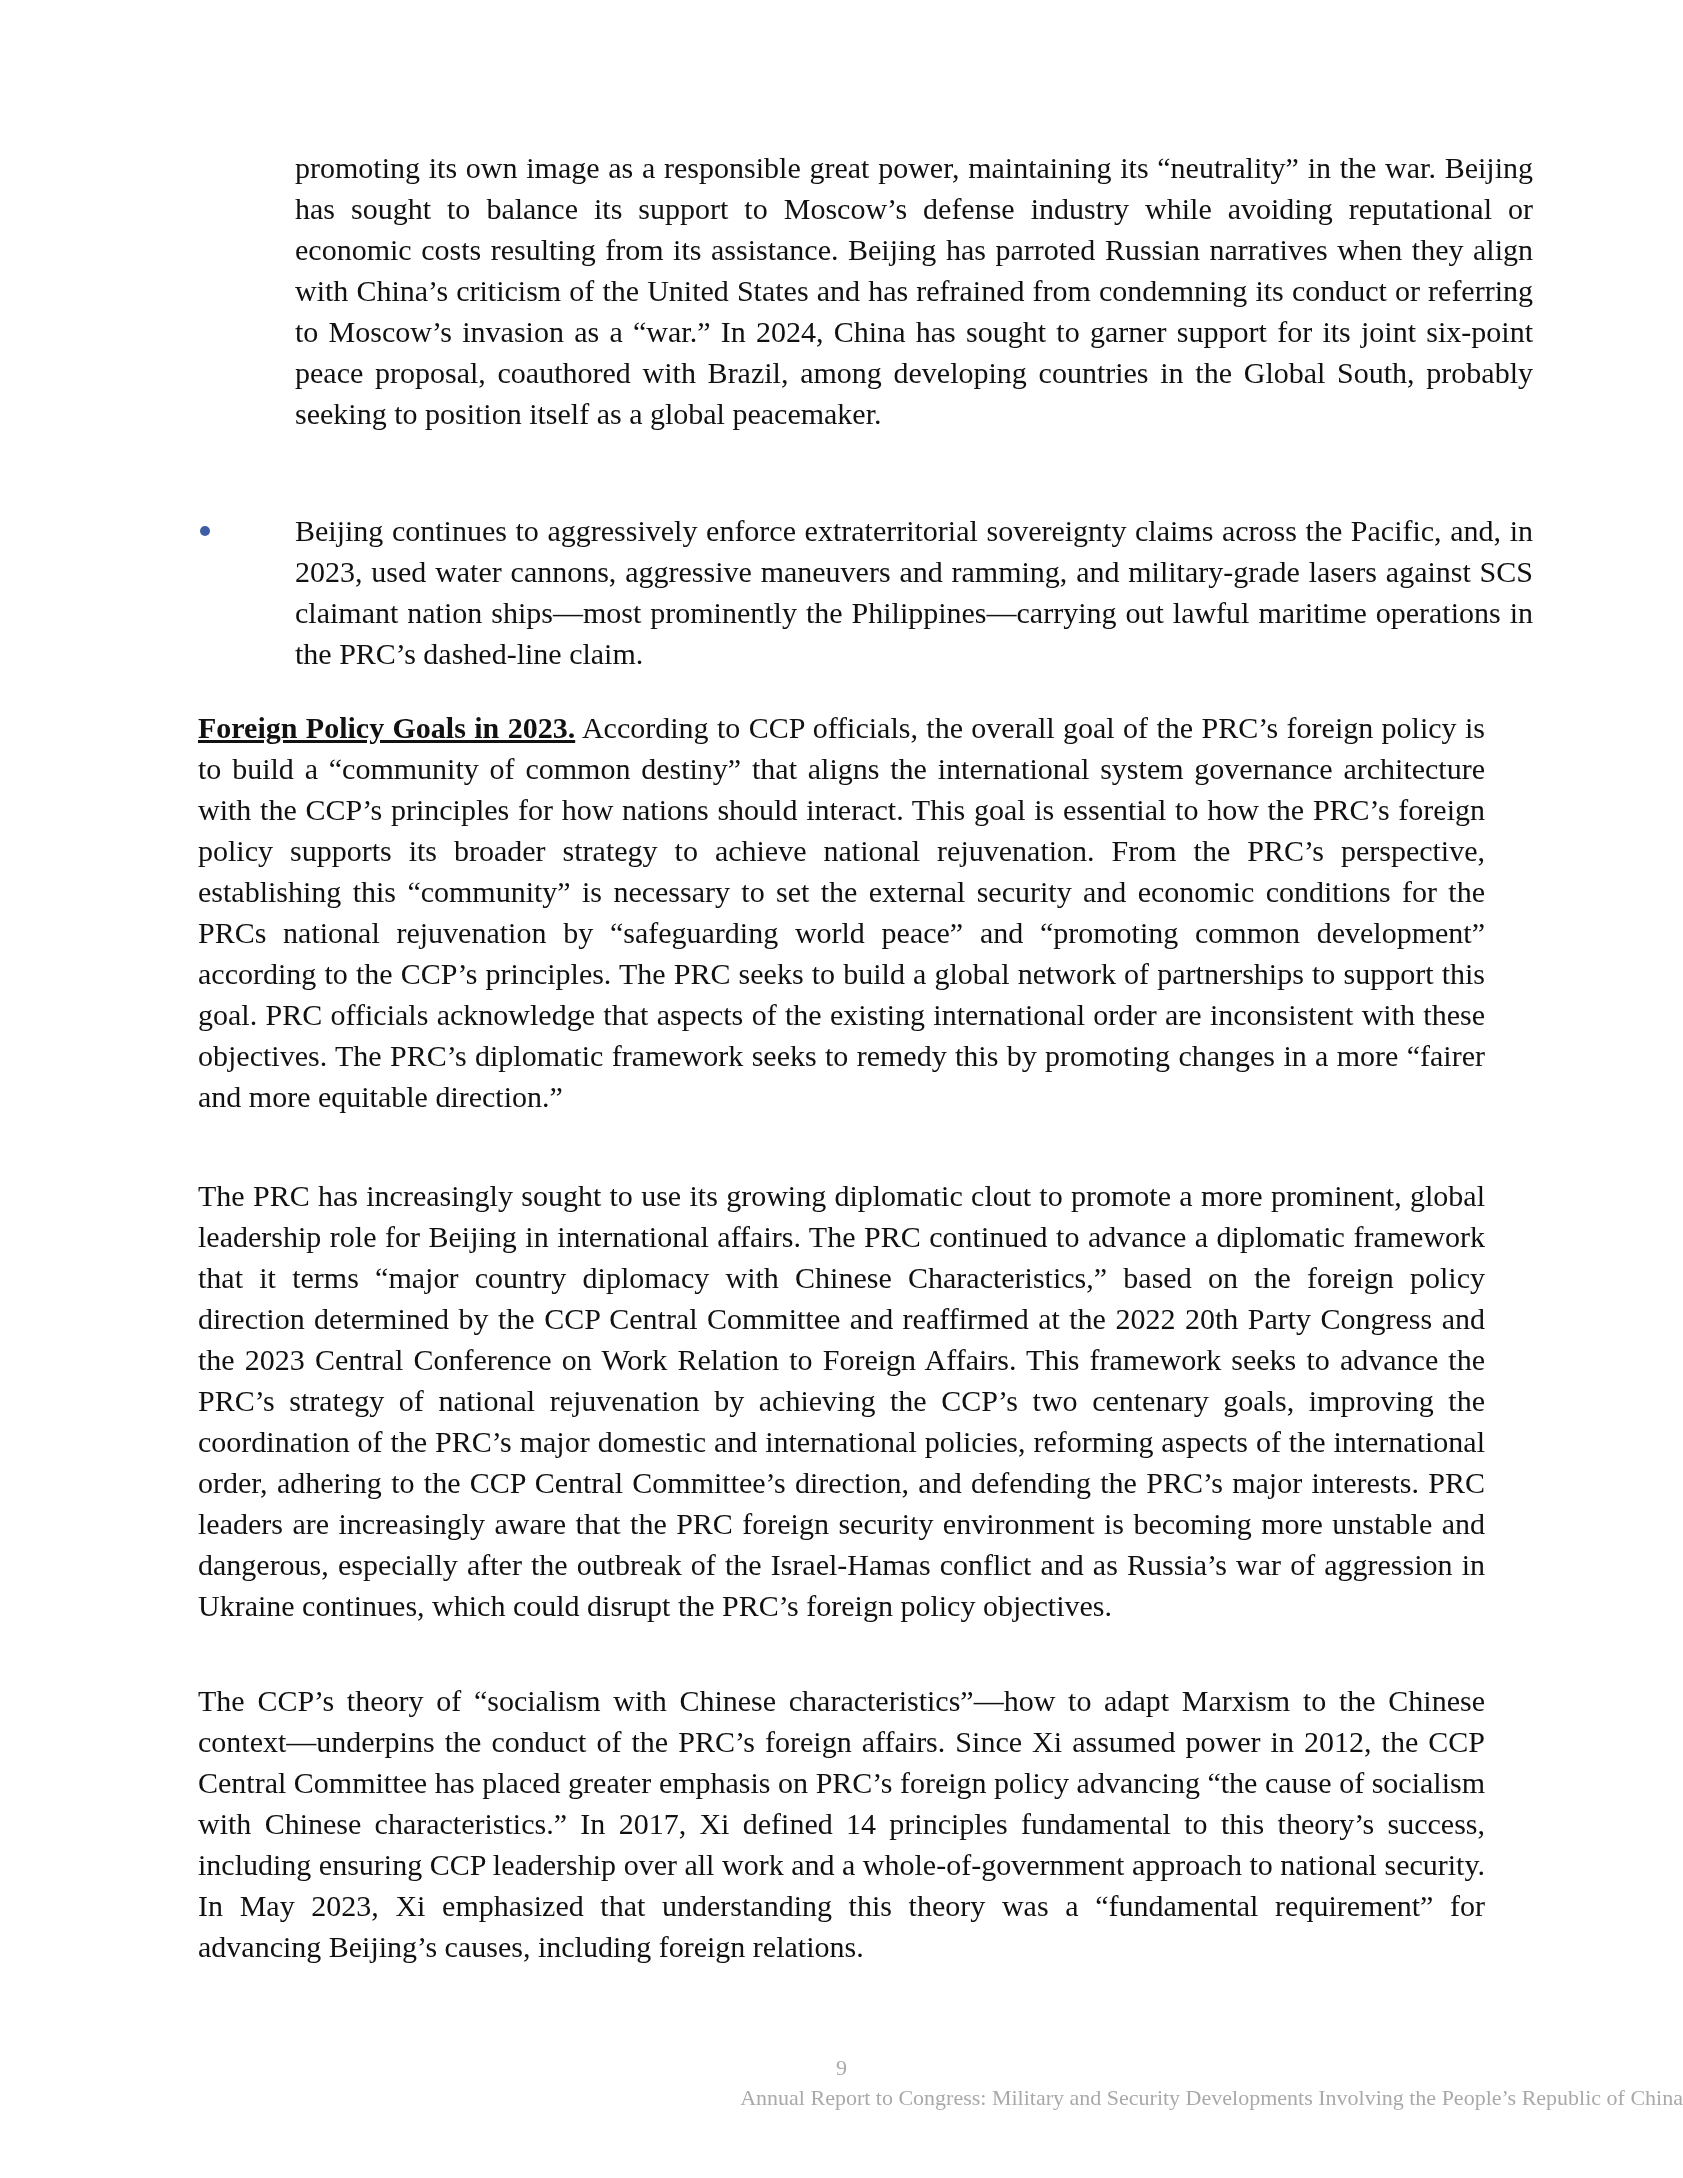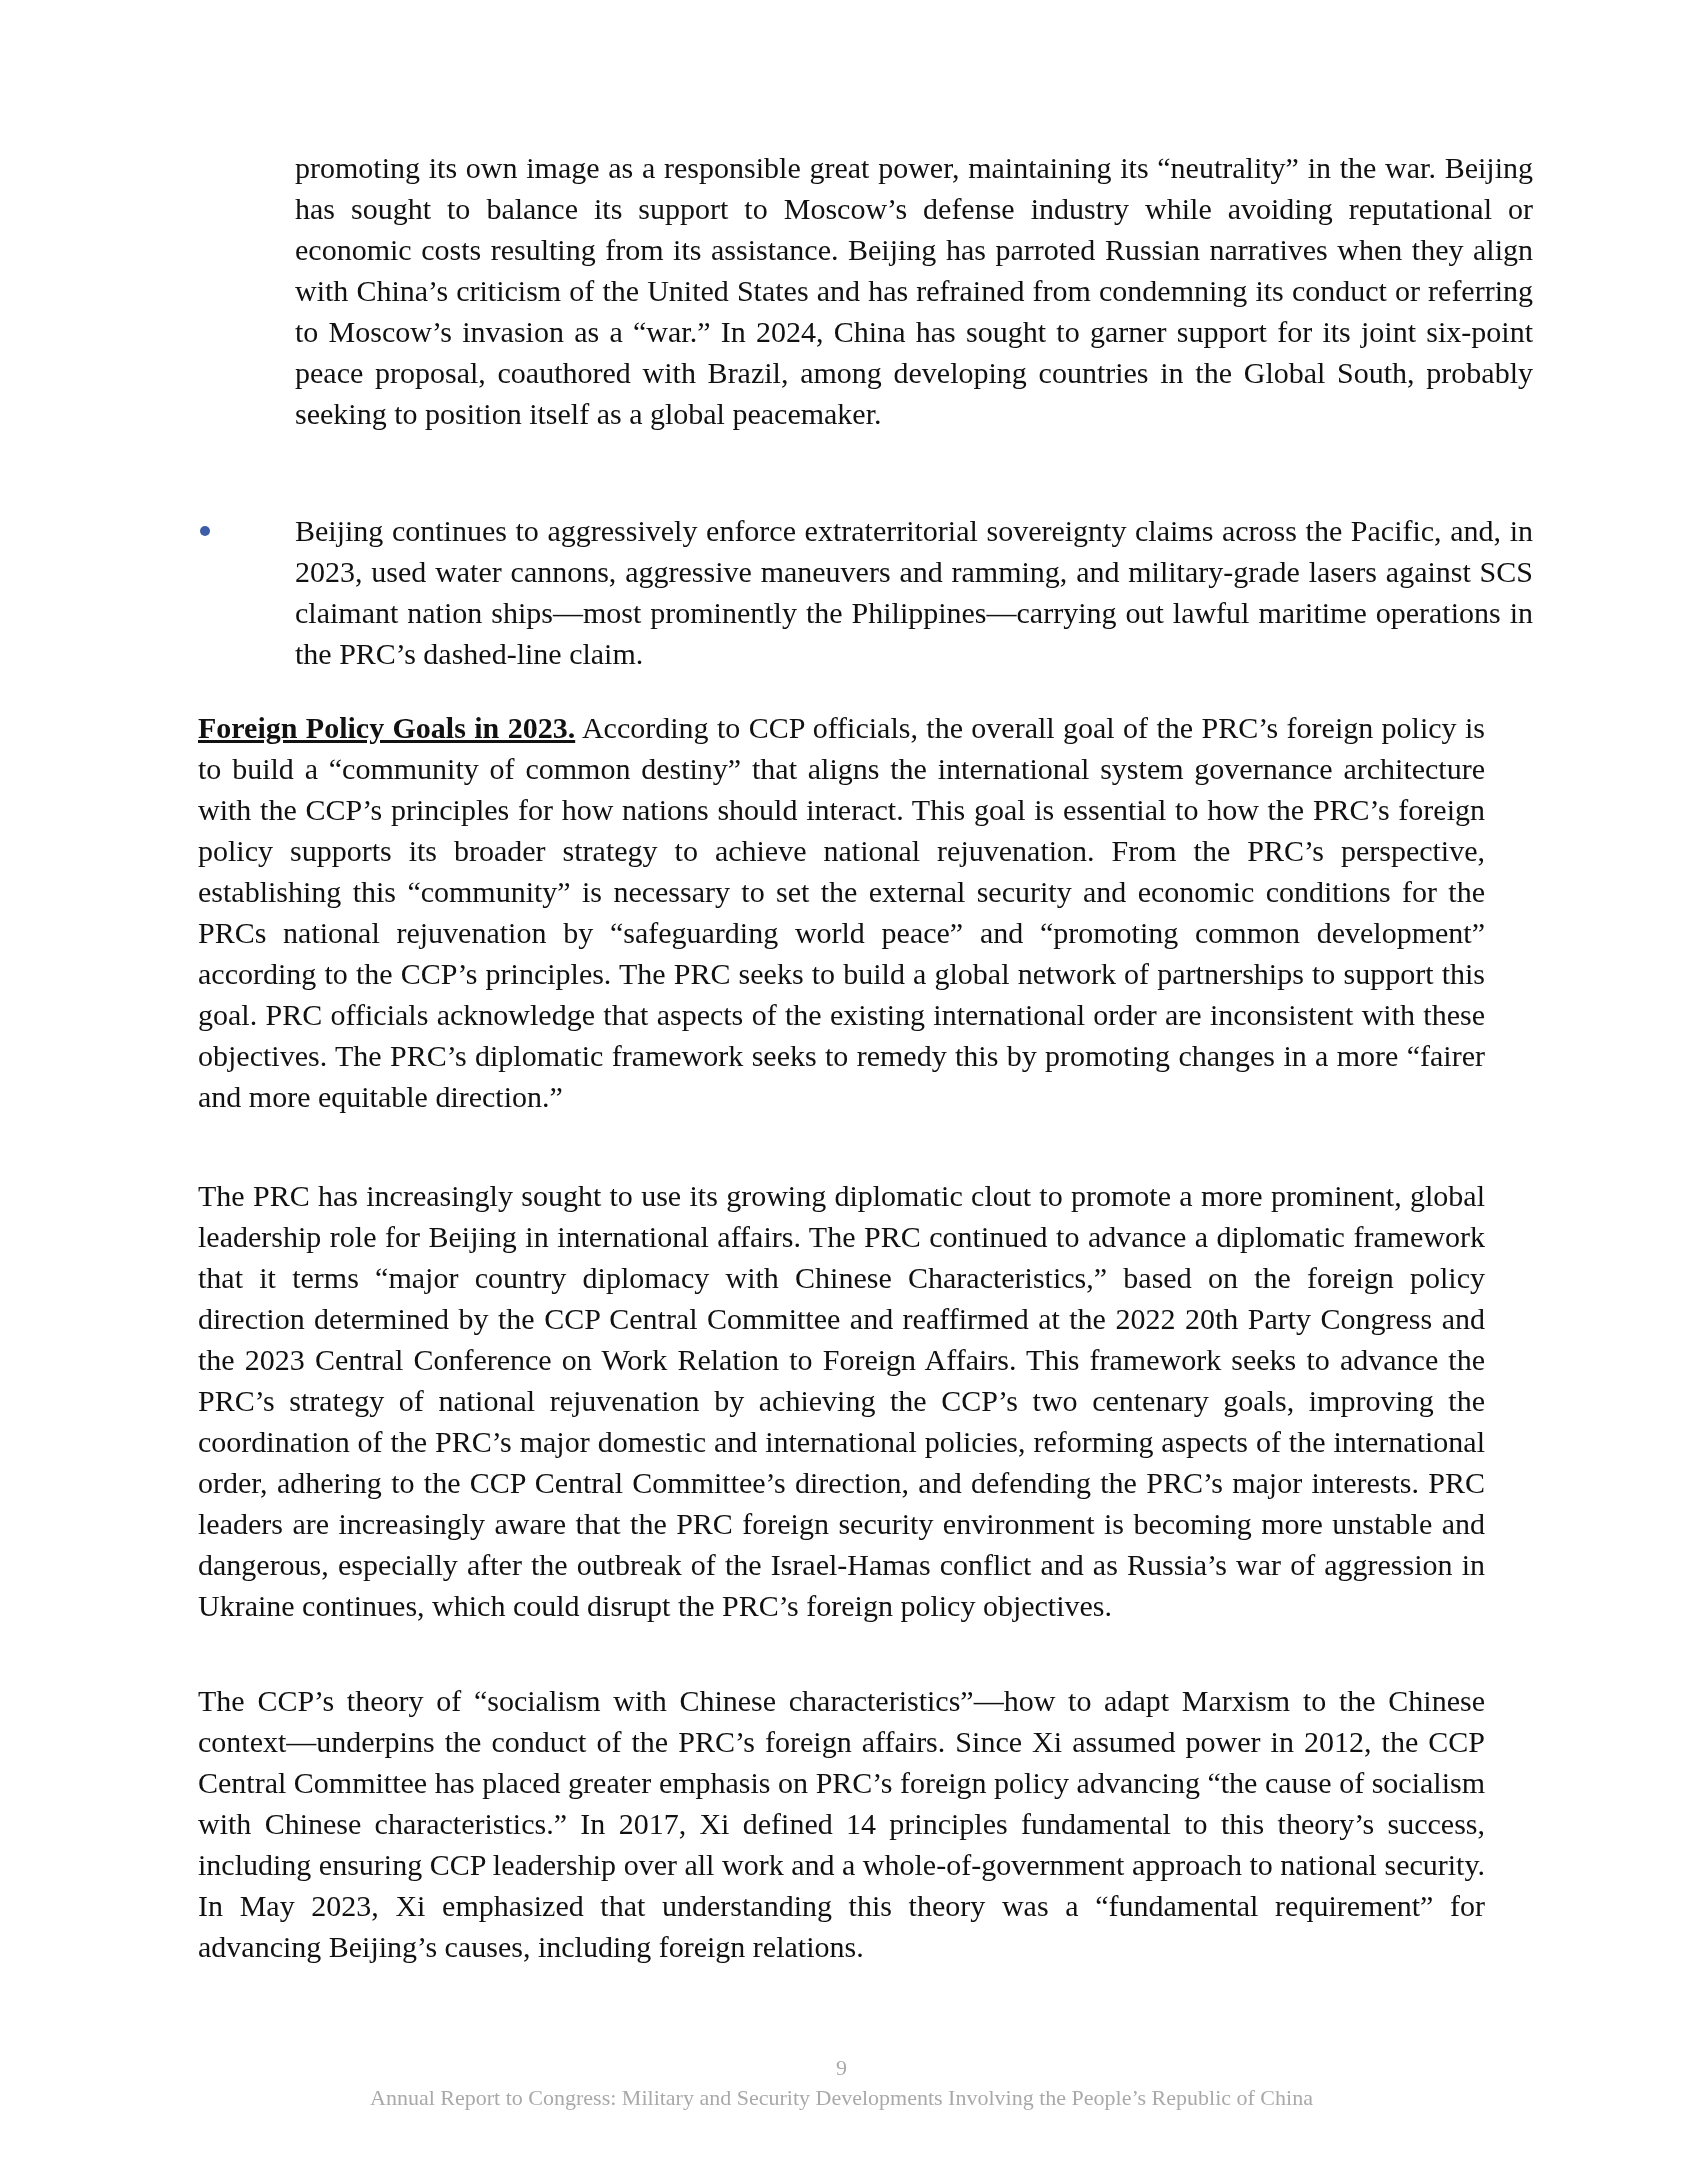--- a/index.html
+++ b/index.html
@@ -5,21 +5,21 @@
   html, body { margin:0; padding:0; background:#ffffff; }
   body { width:1683px; height:2178px; position:relative; overflow:hidden;
          font-family:"Liberation Serif", "DejaVu Serif", serif; color:#111; }
   .para { position:absolute; left:198px; width:1287px; font-size:30px; line-height:41px;
           text-align:justify; margin:0; }
   .bullet-text { left:248px; width:1238px;margin-left:47px; }
   .bullet-dot { position:absolute; left:200px; width:10px; height:10px; border-radius:50%; background:#3d5da6; }
   .bold { font-weight:bold;text-decoration:underline; }
   .footer-page { position:absolute; left:0; width:1683px; text-align:center; top:2055px;
                  font-size:22px; color:#a9a9a9; }
-  .footer-title { position:absolute; left:0; width:1683px; text-align:center; top:2085px;
+  .footer-title { position:absolute; left:0; width:1683px; text-align:right; top:2085px;
                   font-size:22px; color:#a9a9a9; }
 </style>
 </head>
 <body>
 
 <div>
 
   <p class="para bullet-text" style="top:147px;">promoting its own image as a responsible great power, maintaining its “neutrality” in the war. Beijing has sought to balance its support to Moscow’s defense industry while avoiding reputational or economic costs resulting from its assistance. Beijing has parroted Russian narratives when they align with China’s criticism of the United States and has refrained from condemning its conduct or referring to Moscow’s invasion as a “war.” In 2024, China has sought to garner support for its joint six-point peace proposal, coauthored with Brazil, among developing countries in the Global South, probably seeking to position itself as a global peacemaker.</p>
 
   <span class="bullet-dot" style="top:526px;"></span>

